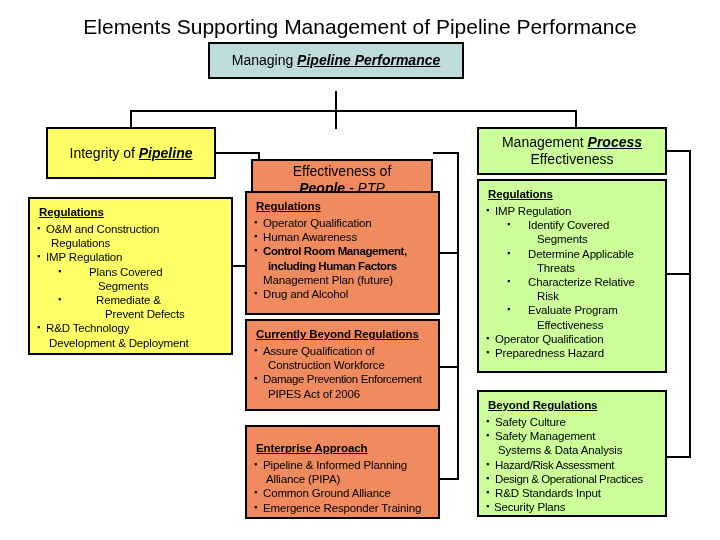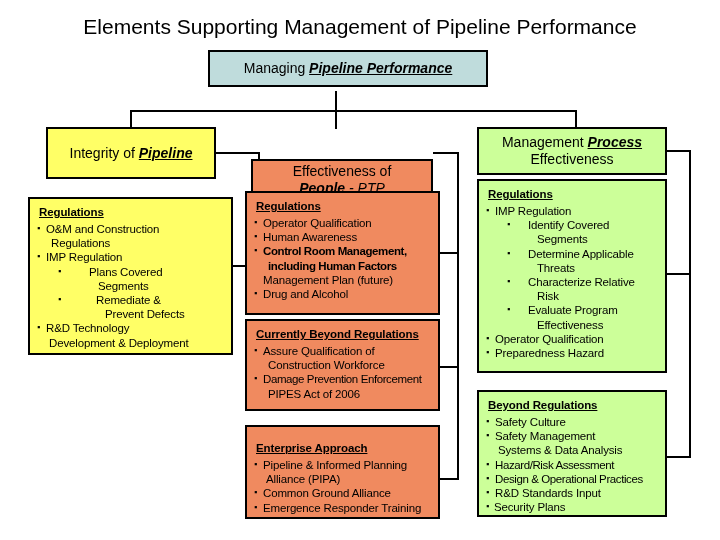--- a/index.html
+++ b/index.html
@@ -100,21 +100,21 @@
   .lnv { width: 2px; }
   .lnh { height: 2px; }
 </style>
 </head>
 <body>
 
 <div id="stage">
 
   <div class="title">Elements Supporting Management of Pipeline Performance</div>
 
-  <div class="box blue" style="left:208px; top:50px; width:280px; height:37px;">
+  <div class="box blue" style="left:208px; top:42px; width:256px; height:37px;">
     <div class="ctr">
       <div class="hdr-line"><span>Managing </span><span class="ital-und">Pipeline Performance</span></div>
     </div>
   </div>
 
   <div class="ln lnv" style="left:335px; top:91px; height:20px;"></div>
   <div class="ln lnh" style="left:130px; top:110px; width:447px;"></div>
   <div class="ln lnv" style="left:130px; top:110px; height:19px;"></div>
   <div class="ln lnv" style="left:335px; top:110px; height:19px;"></div>
   <div class="ln lnv" style="left:575px; top:110px; height:19px;"></div>

